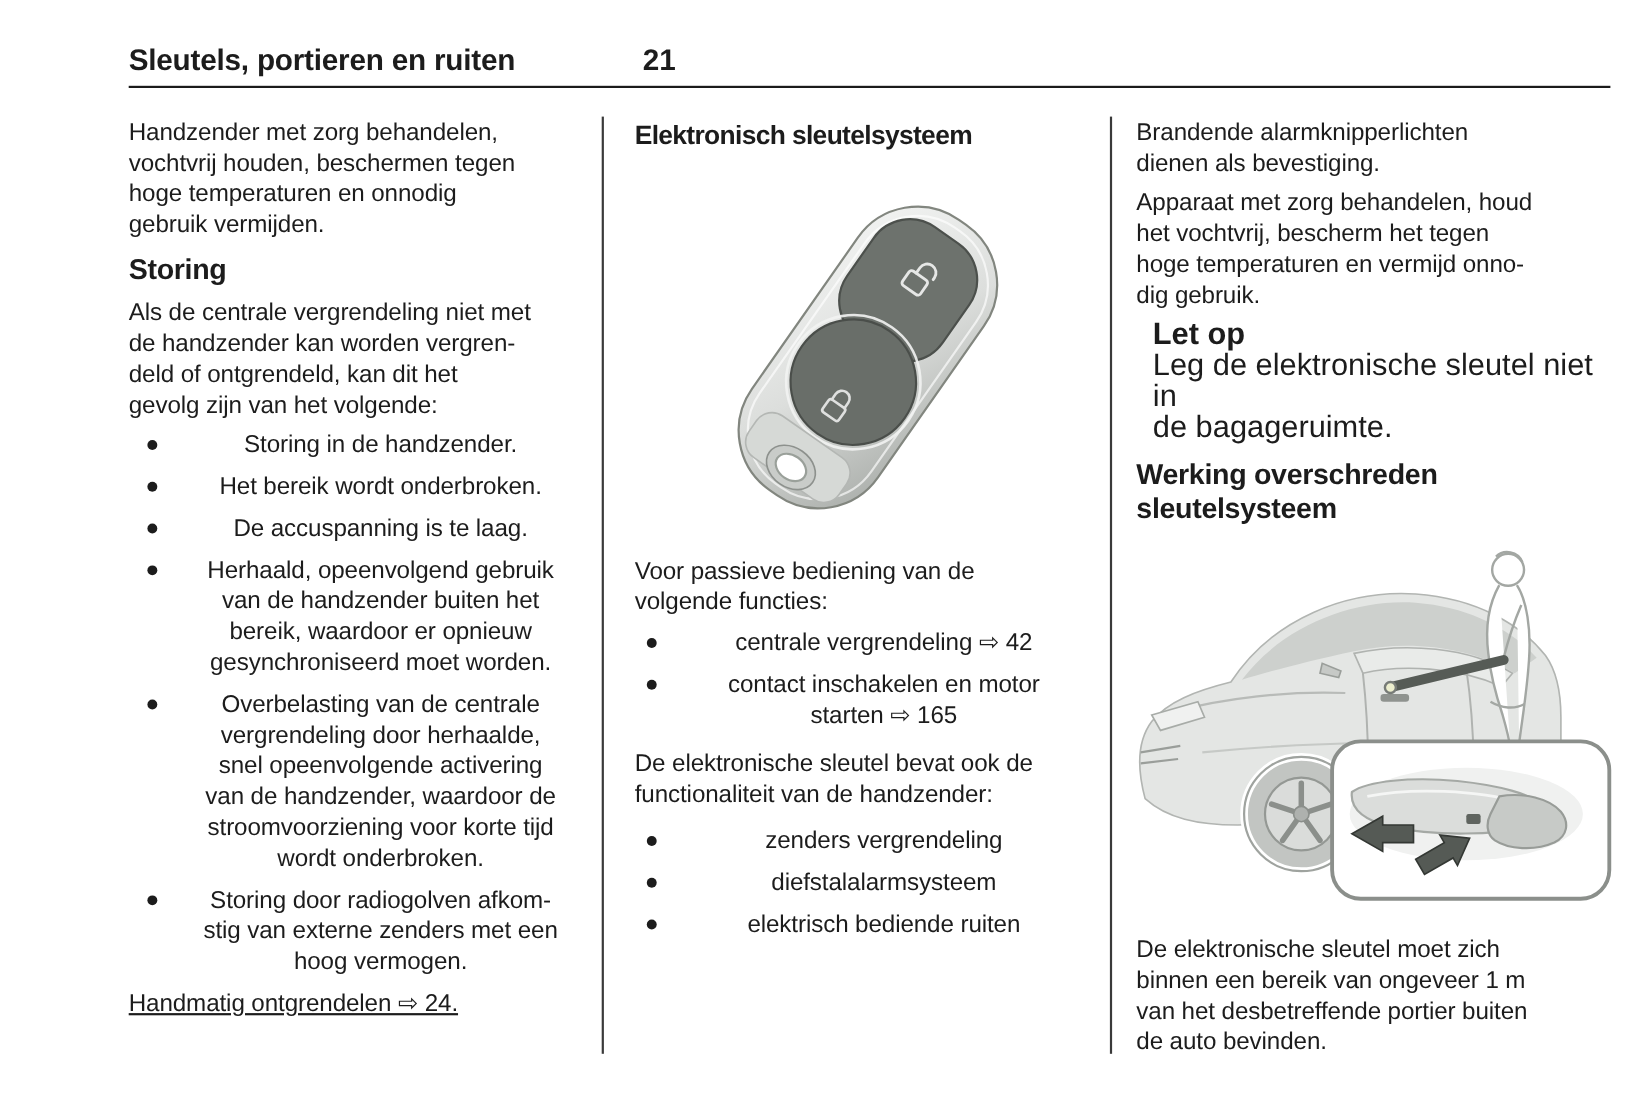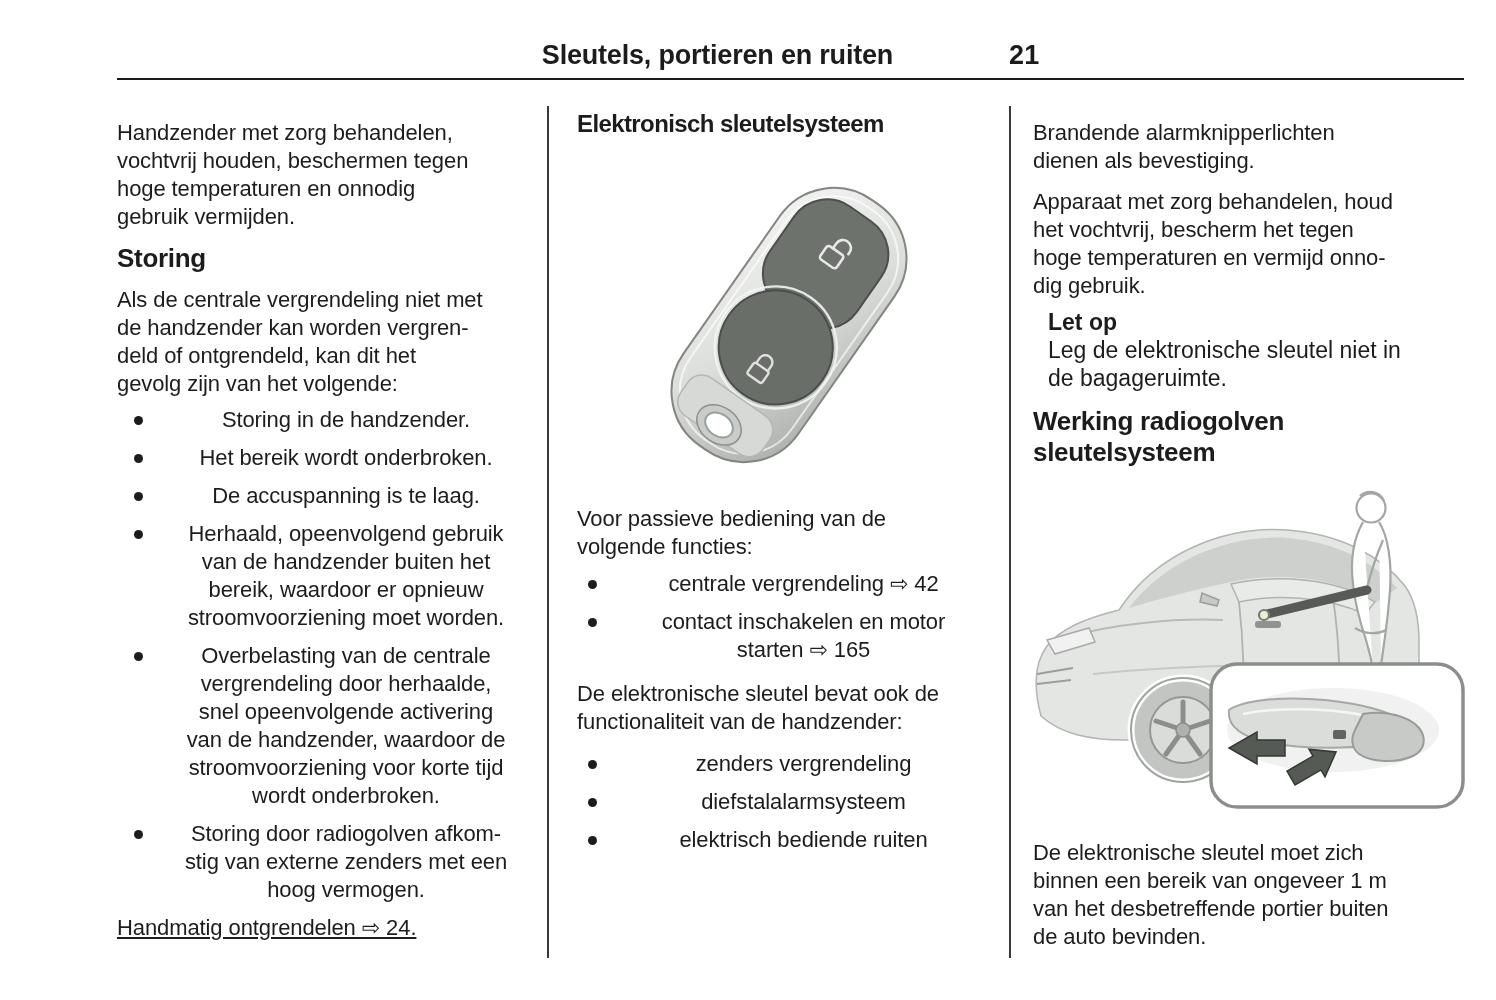--- a/index.html
+++ b/index.html
@@ -4,43 +4,43 @@
 <style>
   html,body { margin:0; padding:0; background:#ffffff; }
   body {
     width:1496px; height:1000px; overflow:hidden;
     font-family:"Liberation Sans","DejaVu Sans",sans-serif;
     color:#1c1c1c;
     -webkit-font-smoothing:antialiased;
   }
   .frame { margin:0 32px 0 117px; width:1347px; }
   
-  .header-row { display:flex; justify-content:center; align-items:baseline; gap:116px; padding-top:40px; }
+  .header-row { display:flex; justify-content:flex-start; align-items:baseline; gap:116px; padding-top:40px; }
   .chapter-title { font-size:27px; font-weight:700; letter-spacing:-0.2px; }
   .page-number { font-size:27px; font-weight:700; }
   .header-rule { margin-top:7px; height:2px; background:#1b1b1b; }
   
   .content { display:flex; margin-top:26px; height:852px; align-items:stretch; }
   .vsep { width:2px; background:#3a3a3a; flex:0 0 auto; }
   .col { flex:0 0 auto; }
   .col-left  { width:408px; margin-right:22px; }
   .col-mid   { width:405px; margin-left:28px; margin-right:27px; }
   .col-right { width:425px; margin-left:22px; }
   
   p, .note-text, .btxt, h1,h2,h3 { white-space:pre-line; }
-  p { margin:13px 0 8px 0; font-size:22px; line-height:28px; letter-spacing:-0.1px; }
+  p { margin:0 0 8px 0; font-size:22px; line-height:28px; letter-spacing:-0.1px; }
   h1 { margin:1px 0 0 0; font-size:24px; line-height:34px; font-weight:700; letter-spacing:-0.6px; white-space:nowrap; }
   h2 { margin:14px 0 0 0; font-size:26px; line-height:31px; font-weight:700; letter-spacing:-0.3px; }
   h3 { margin:12px 0 10px 0; font-size:26px; line-height:30px; font-weight:700; letter-spacing:-0.3px; }
   ul { list-style:none; margin:8px 0 0 0; padding:0;text-align:center; }
   li { position:relative; padding-left:50px; margin:0 0 10px 0; font-size:22px; line-height:28px; letter-spacing:-0.1px; }
   .bullet { position:absolute; left:17px; top:10px; width:9px; height:9px; border-radius:50%; background:#1c1c1c; }
   .col-mid li { padding-left:48px; }
   .col-mid .bullet { left:11px; }
-  .note { margin:6px 0 0 15px; font-size:23px; line-height:28px; }
+  .note { margin:6px 0 0 15px; font-size:28px; line-height:28px; }
   .note-title { font-weight:700; }
   figure { margin:0; padding:0; }
   .fig-key { margin:12px 0 0 2px; }
   .fig-car { margin:10px 0 0 0; }
   .mt16 { margin-top:16px; }
   .mt20 { margin-top:20px; }
   .mt26 { margin-top:26px; }
   .outro { margin-top:6px;text-decoration:underline; }
   svg { display:block; overflow:visible; }
 </style>
@@ -69,21 +69,21 @@
 de handzender kan worden vergren-
 deld of ontgrendeld, kan dit het
 gevolg zijn van het volgende:</p>
       <ul>
         <li><span class="bullet"></span><span class="btxt">Storing in de handzender.</span></li>
         <li><span class="bullet"></span><span class="btxt">Het bereik wordt onderbroken.</span></li>
         <li><span class="bullet"></span><span class="btxt">De accuspanning is te laag.</span></li>
         <li><span class="bullet"></span><span class="btxt">Herhaald, opeenvolgend gebruik
 van de handzender buiten het
 bereik, waardoor er opnieuw
-stroomvoorziening moet worden.</span></li>
+gesynchroniseerd moet worden.</span></li>
         <li><span class="bullet"></span><span class="btxt">Overbelasting van de centrale
 vergrendeling door herhaalde,
 snel opeenvolgende activering
 van de handzender, waardoor de
 stroomvoorziening voor korte tijd
 wordt onderbroken.</span></li>
         <li><span class="bullet"></span><span class="btxt">Storing door radiogolven afkom-
 stig van externe zenders met een
 hoog vermogen.</span></li>
       </ul>
@@ -148,21 +148,21 @@
 dienen als bevestiging.</p>
       <p>Apparaat met zorg behandelen, houd
 het vochtvrij, bescherm het tegen
 hoge temperaturen en vermijd onno-
 dig gebruik.</p>
       <div class="note">
         <div class="note-title">Let op</div>
         <div class="note-text">Leg de elektronische sleutel niet in
 de bagageruimte.</div>
       </div>
-      <h2>Werking radiogolven
+      <h2>Werking overschreden
 sleutelsysteem</h2>
 
       <figure class="fig-car">
         <svg width="437" height="335" viewBox="0 0 437 335">
 
           <g>
             <path d="M 8 238 C 0 208 2 184 14 168 C 28 150 54 140 86 132 C 124 74 192 48 254 52 C 310 56 350 80 372 108 C 382 122 386 142 386 164 L 386 248 C 340 256 300 258 256 258 L 92 262 C 56 262 28 256 8 238 Z" fill="#e4e6e4" stroke="#b2b5b2" stroke-width="1.5"></path>
             <path d="M 96 130 C 132 82 196 56 254 60 C 306 64 342 86 364 110 L 344 124 C 300 98 244 94 198 104 C 156 113 122 122 96 130 Z" fill="#cdd0cd"></path>
             <path d="M 198 106 C 244 96 302 100 342 124 L 332 136 C 292 118 240 116 206 124 Z" fill="#e9ebe9" stroke="#b0b3b0" stroke-width="1.5"></path>
             <path d="M 30 160 C 80 146 140 140 190 142" stroke="#b8bbb8" stroke-width="2" fill="none"></path>

